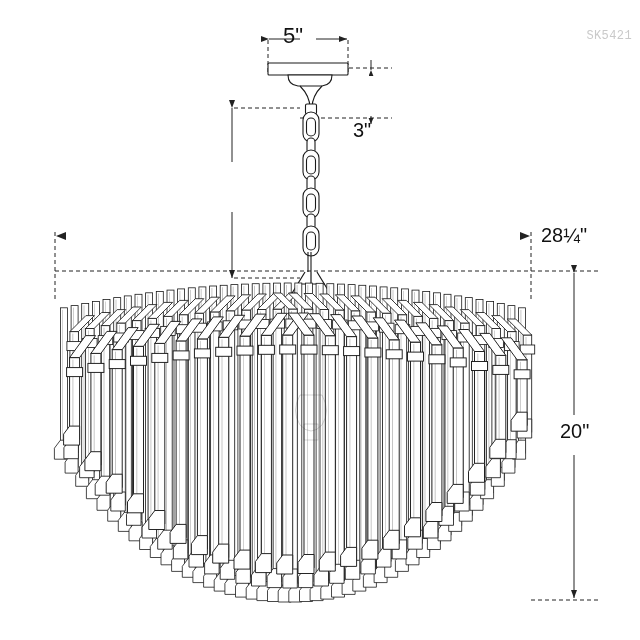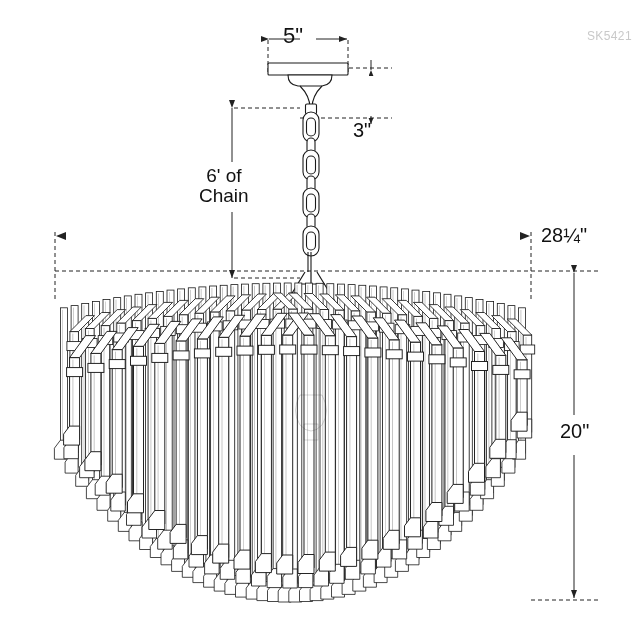--- a/index.html
+++ b/index.html
@@ -1,20 +1,20 @@
 <!DOCTYPE html>
 <html><head>
 <meta charset="utf-8">
 <style>
   html,body{margin:0;padding:0;background:#ffffff;}
   body{width:640px;height:640px;overflow:hidden;font-family:"Liberation Sans",sans-serif;color:#111;}
   #stage{position:relative;width:640px;height:640px;background:#fff;}
   #stage svg{position:absolute;left:0;top:0;}
   .lbl{position:absolute;white-space:pre;line-height:1.05;}
-  #sku{right:8px;top:30px;font-size:12px;color:#c9c9c9;letter-spacing:.4px;position:absolute;}
+  #sku{right:8px;top:30px;font-size:12px;color:#c9c9c9;letter-spacing:.4px;position:absolute;font-family:Liberation Mono, monospace;}
   #d-width{left:283px;top:24px;font-size:22px;}
   #d-drop{left:353px;top:120px;font-size:20px;}
   #d-chain{left:199px;top:166px;font-size:19px;text-align:center;}
   #d-diam{left:541px;top:225px;font-size:20px;}
   #d-height{left:560px;top:421px;font-size:20px;}
 </style>
 </head>
 <body>
 
 <div id="stage">
@@ -481,16 +481,15 @@
         <rect x="514.1" y="369.8" width="16.0" height="9" fill="#ffffff" stroke="#1a1a1a" stroke-width="0.95"></rect>
         <path d="M517.1,412.2 L511.1,420.2 L511.1,431.2 L527.1,431.2 L527.1,412.2 Z" fill="#ffffff" stroke="#1a1a1a" stroke-width="0.95"></path>
         <path d="M300,395 q-9,16 0,30 q11,12 22,0 q9,-14 0,-30 z" fill="none" stroke="#1a1a1a" stroke-width="0.5" opacity="0.35"></path>
         <rect x="304" y="424" width="14" height="16" fill="none" stroke="#1a1a1a" stroke-width="0.5" opacity="0.35"></rect>
       </g>
   </svg>
 
   <div class="lbl" id="sku">SK5421</div>
   <div class="lbl" id="d-width">5"</div>
   <div class="lbl" id="d-drop">3"</div>
-  <div class="lbl" id="d-chain"><span>6' of</span><br><span>Chain</span></div>
   <div class="lbl" id="d-diam">28¼"</div>
   <div class="lbl" id="d-height">20"</div>
 </div>
 
 </body></html>

